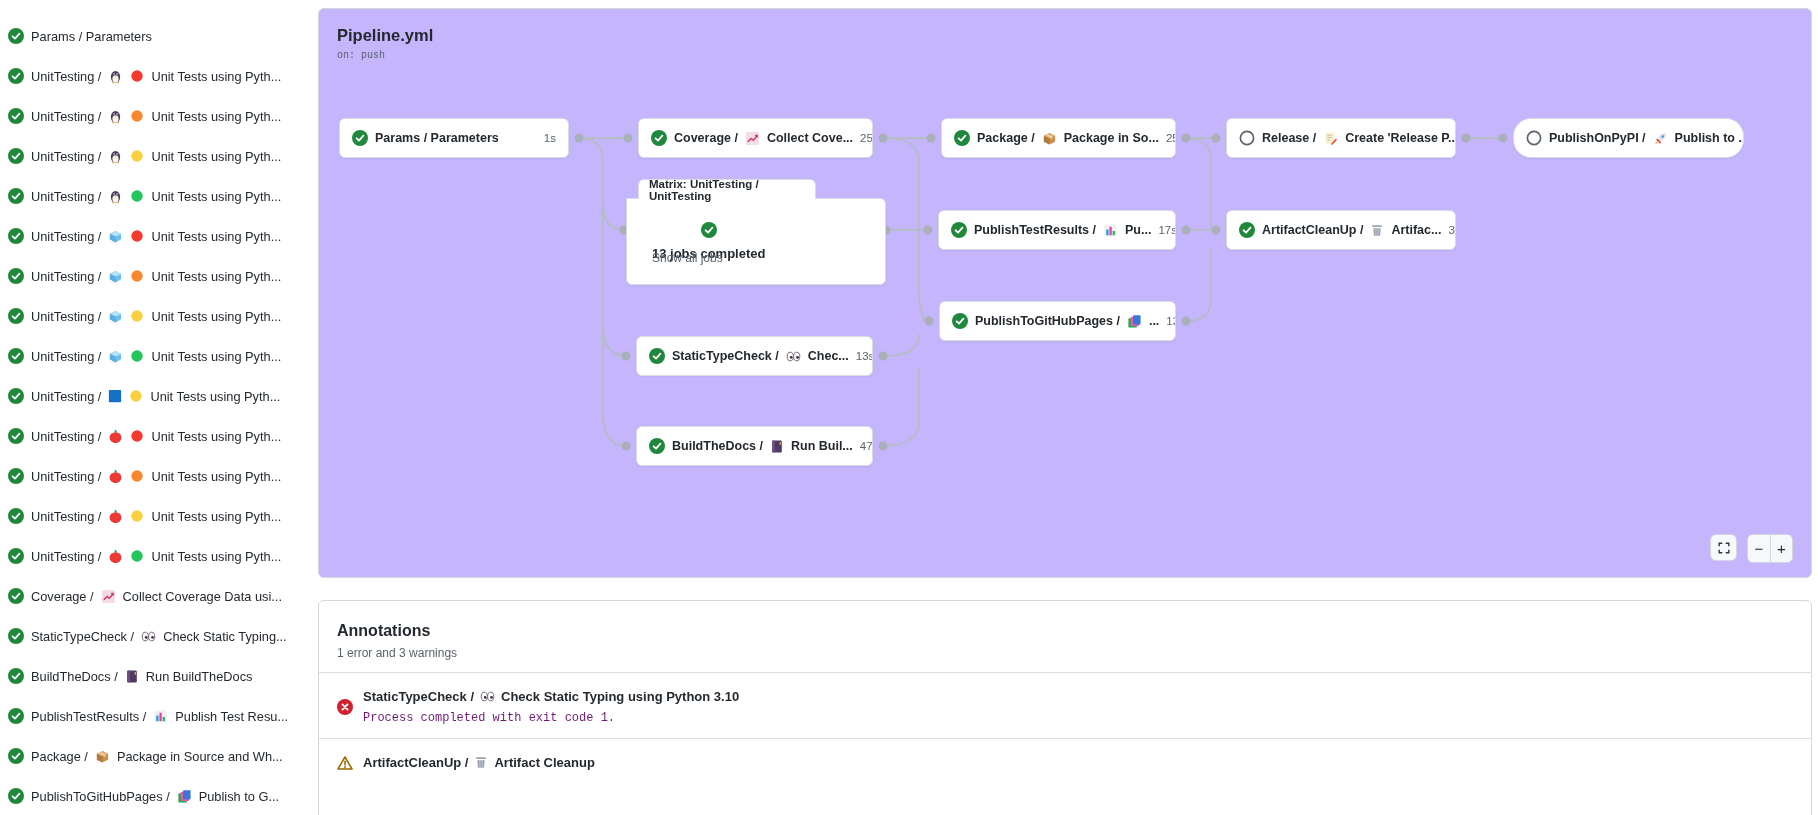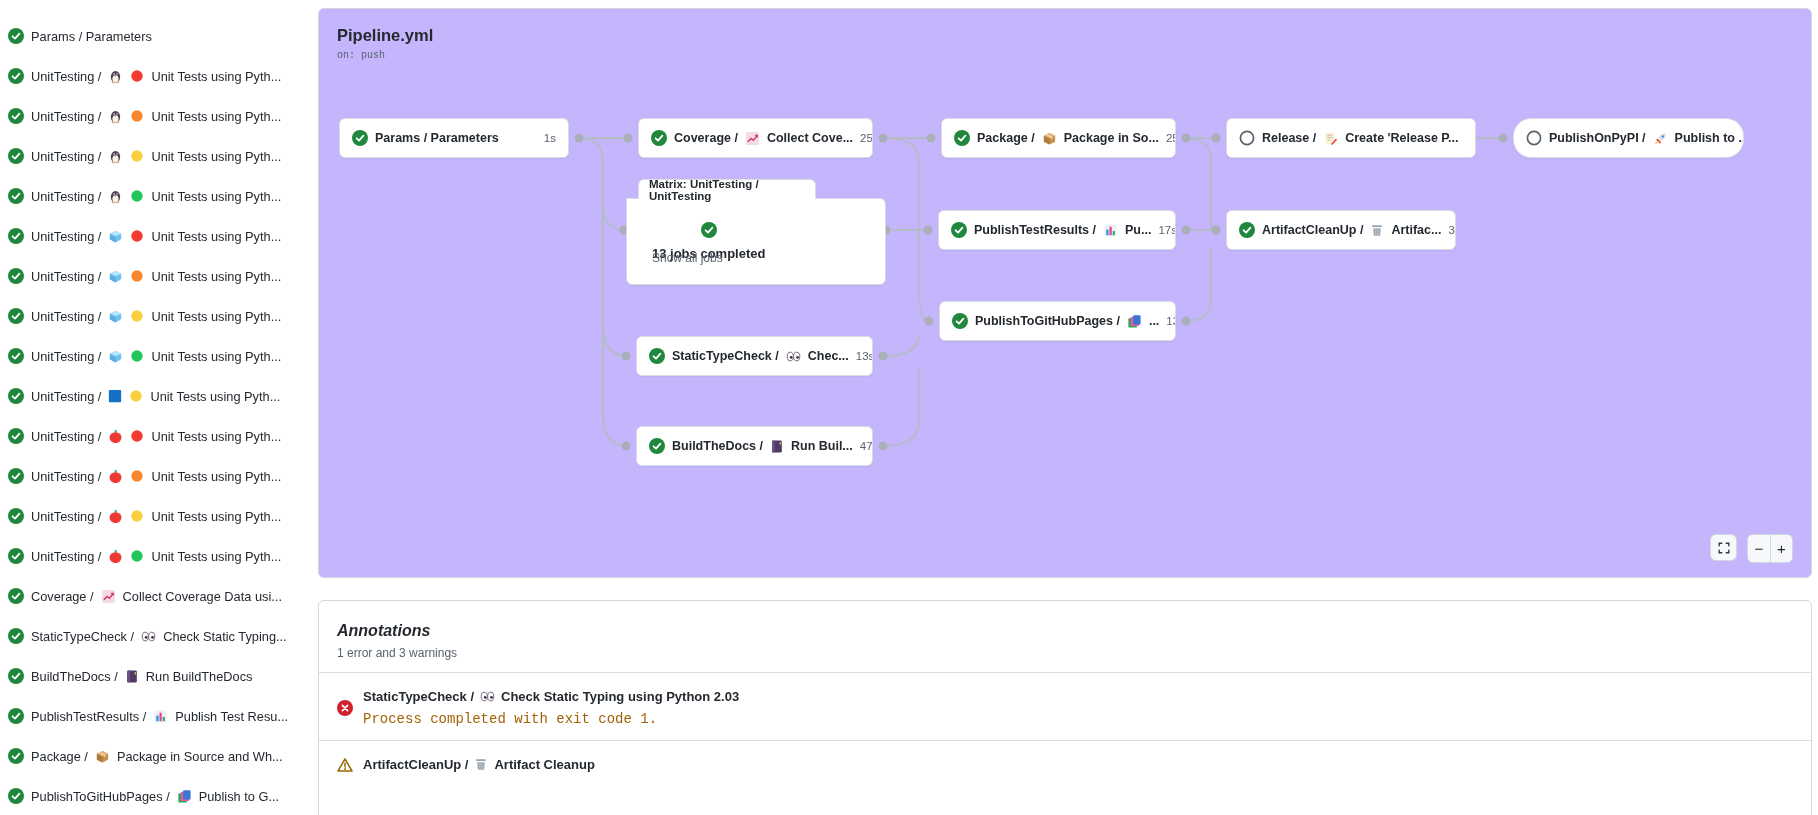--- a/index.html
+++ b/index.html
@@ -43,27 +43,27 @@
              display:flex; align-items:center; justify-content:center; cursor:pointer; color:#24292f; }
   .ctl-group { display:flex; border:1px solid #d0d7de; border-radius:6px; overflow:hidden; background:#f6f8fa; }
   .ctl-group .ctl-seg { width:22px; height:27px; display:flex; align-items:center; justify-content:center;
                         font-size:15px; color:#24292f; cursor:pointer; background:#f6f8fa; border:none; }
   .ctl-group .ctl-seg + .ctl-seg { border-left:1px solid #d0d7de; }
 
   
   .anno-card { position:absolute; left:318px; top:600px; width:1494px; height:260px; background:#ffffff;
                border:1px solid #d0d7de; border-radius:6px 6px 0 0; }
   .anno-header { padding:21px 18px 12px 18px; border-bottom:1px solid #d8dee4; }
-  .anno-title { font-size:16px; font-weight:bold;font-style:italic; }
+  .anno-title { font-size:16px; font-weight:bold; }
   .anno-sub { font-size:12px; color:#59636e; margin-top:6px; }
   .anno-row { display:flex; gap:10px; padding:16px 18px 13px 18px; border-bottom:1px solid #d8dee4; }
   .anno-row:last-child { border-bottom:none; }
   .anno-body { display:flex; flex-direction:column; gap:7px; }
   .anno-head { display:flex; align-items:center; gap:6px; font-size:13px; font-weight:bold; cursor:pointer; }
-  .anno-msg { font-family:"Liberation Mono", monospace; font-size:14px; color:#a16207; }
+  .anno-msg { font-family:"Liberation Mono", monospace; font-size:12px; color:#701a75; }
 </style>
 </head>
 <body>
 
 <div class="screen">
 
   <nav class="sidebar" id="sidebar">
       <div class="job-item" style="top: 20px;">
         <span class="ic">
           <svg viewBox="0 0 16 16" width="16" height="16">
@@ -573,21 +573,21 @@
             <svg viewBox="0 0 16 16" width="15" height="15">
               <path d="M2 5 L8 2 L14 5 V11.5 L8 14.5 L2 11.5 Z" fill="#c98f4e"></path>
               <path d="M2 5 L8 8 L14 5 L8 2 Z" fill="#e3b478"></path>
               <path d="M8 8 V14.5 L2 11.5 V5 Z" fill="#b07a3c"></path>
               <path d="M5 3.5 L11 6.5 V9 L10 8.6 V7.1 L4.2 4 Z" fill="#f5e0bd"></path>
             </svg>
           </span>
           <span class="jtxt">Package in So...</span>
           <span class="dur">25s</span>
         </div>
-        <div class="gnode" style="left: 907px; top: 109px; width: 250px;">
+        <div class="gnode" style="left: 907px; top: 109px; width: 230px;">
           <span class="ic">
             <svg viewBox="0 0 16 16" width="16" height="16">
               <circle cx="8" cy="8" r="6.6" fill="#fff" stroke="#59636e" stroke-width="1.7"></circle>
             </svg>
           </span>
           <span class="jtxt">Release /</span>
           <span class="ic">
             <svg viewBox="0 0 16 16" width="15" height="15">
               <rect x="2.5" y="1.5" width="9.5" height="13" rx="1" fill="#fbf3d8"></rect>
               <path d="M4.5 4.5 H10 M4.5 7 H10 M4.5 9.5 H8" stroke="#c9b697" stroke-width="1"></path>
@@ -741,21 +741,21 @@
             <div class="anno-head">
               <span class="jtxt">StaticTypeCheck /</span>
               <span class="ic">
                 <svg viewBox="0 0 16 16" width="15" height="15">
                   <ellipse cx="4.6" cy="8" rx="3.3" ry="4.6" fill="#fff" stroke="#6b5b73" stroke-width="1"></ellipse>
                   <ellipse cx="11.4" cy="8" rx="3.3" ry="4.6" fill="#fff" stroke="#6b5b73" stroke-width="1"></ellipse>
                   <circle cx="5.5" cy="9" r="1.5" fill="#40324a"></circle>
                   <circle cx="12.3" cy="9" r="1.5" fill="#40324a"></circle>
                 </svg>
               </span>
-              <span class="jtxt">Check Static Typing using Python 2.03</span>
+              <span class="jtxt">Check Static Typing using Python 3.10</span>
             </div>
             <div class="anno-msg">Process completed with exit code 1.</div>
           </div>
         </div>
         <div class="anno-row">
           <span class="ic">
             <svg viewBox="0 0 16 16" width="16" height="16">
               <path d="M8 2 L15 14 H1 Z" fill="none" stroke="#9a6700" stroke-width="1.5" stroke-linejoin="round"></path>
               <path d="M8 6.3 V10" stroke="#9a6700" stroke-width="1.5" stroke-linecap="round"></path>
               <circle cx="8" cy="12" r="0.95" fill="#9a6700"></circle>

